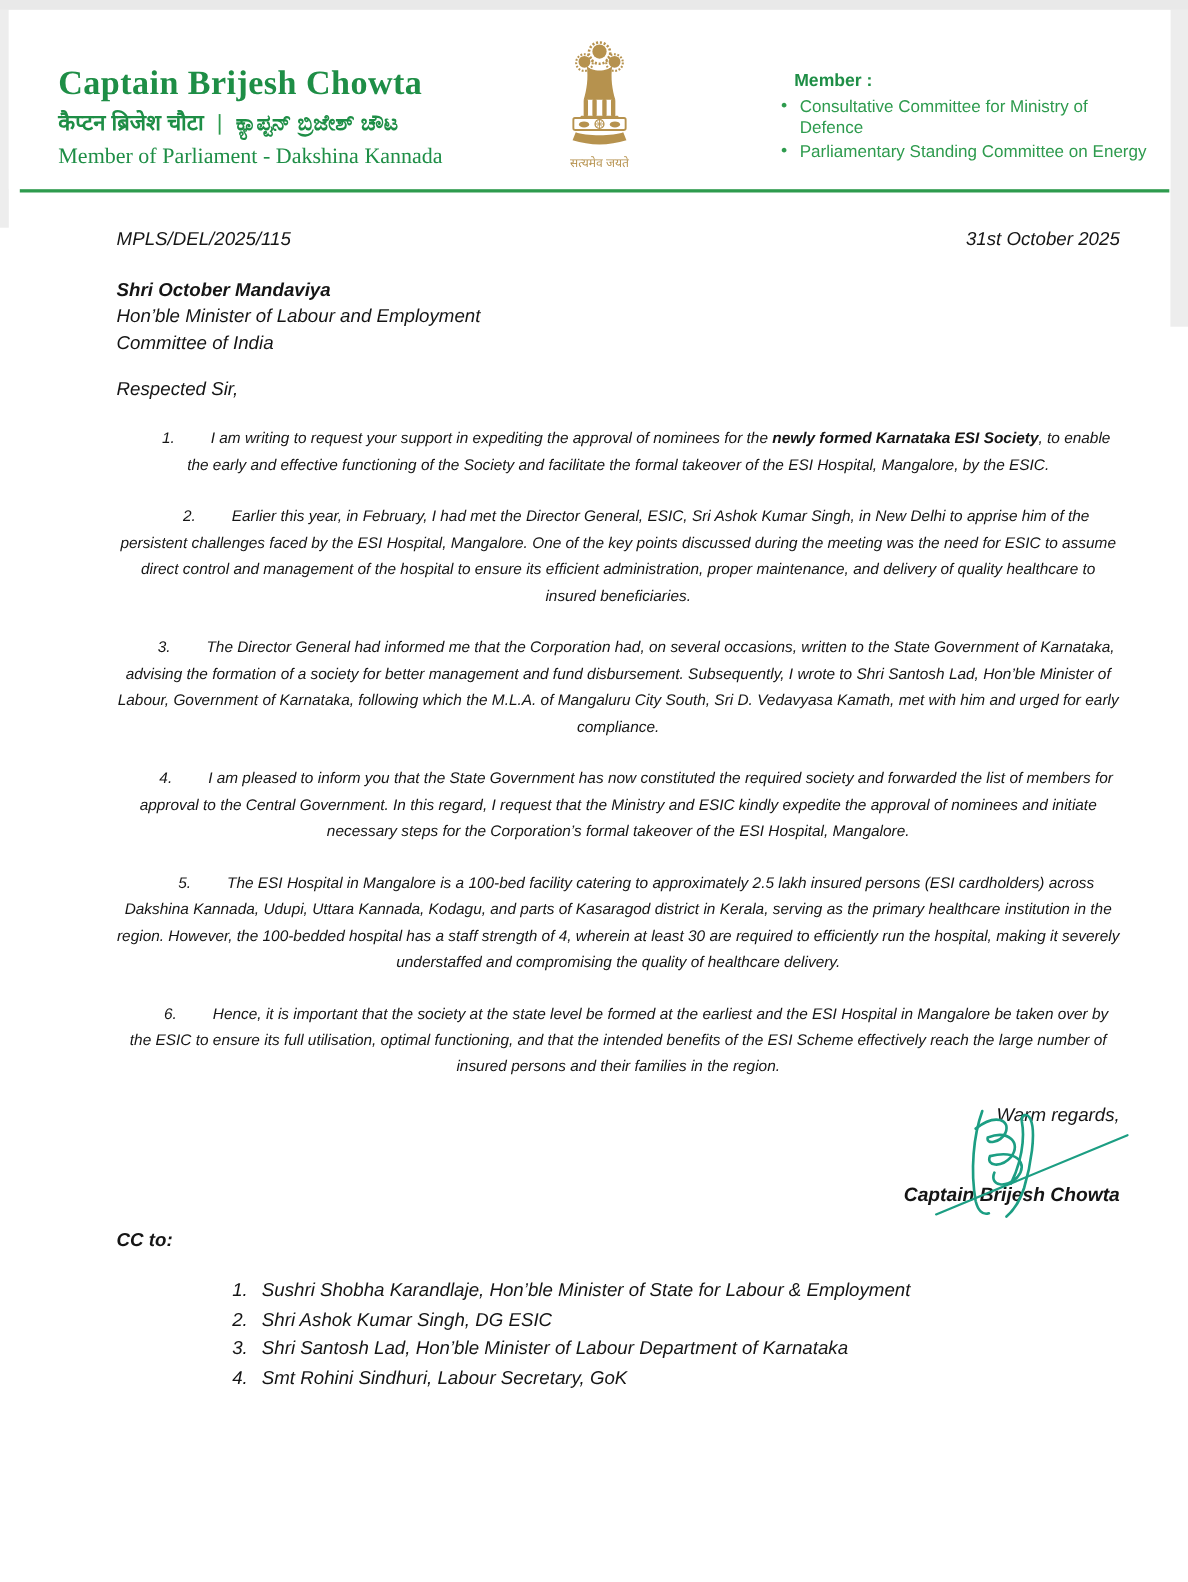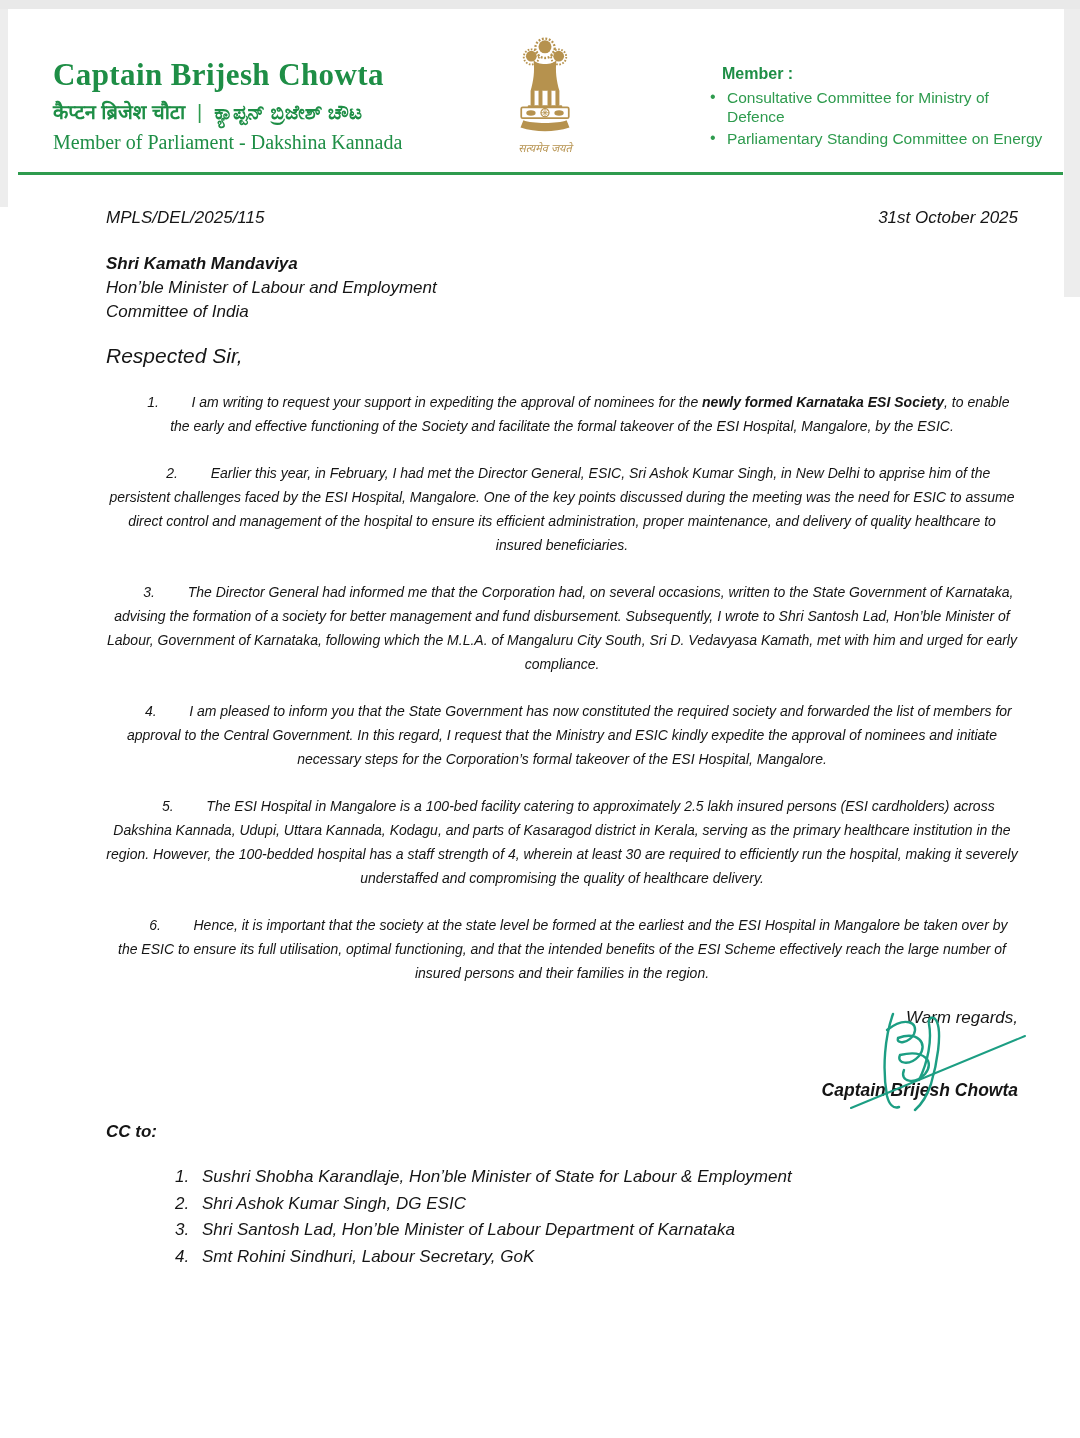--- a/index.html
+++ b/index.html
@@ -21,50 +21,50 @@
     font-size:31px;color:#1e8e46;letter-spacing:.4px;line-height:1.05;
   }
   .lh-vernacular{margin-top:8px;font-weight:700;font-size:20px;color:#1e8e46;line-height:1.2;}
   .lh-vernacular .sep{margin:0 12px;font-weight:400;color:#2e9b4e;}
   .lh-role{
     margin-top:7px;font-family:"Liberation Serif","DejaVu Serif",serif;
     font-size:20px;color:#1e8e46;
   }
   .emblem{position:absolute;left:487px;top:22px;width:100px;text-align:center;}
   .emblem svg{width:72px;height:108px;display:block;margin:0 auto;}
-  .emblem-caption{font-size:11px;color:#b6924e;margin-top:1px;white-space:nowrap;font-style:italic;}
+  .emblem-caption{font-size:11px;color:#b6924e;margin-top:1px;white-space:nowrap;}
   .memberships{position:absolute;left:702px;top:56px;width:340px;}
   .member-heading{font-weight:700;font-size:16px;color:#1e8e46;margin:0 0 5px 12px;}
   ul.member-list{margin:0;padding:0;list-style:none;}
   ul.member-list li{
     font-size:15.5px;color:#2e9b4e;margin:2px 0;padding-left:17px;position:relative;line-height:1.25;
   }
   ul.member-list li::before{content:"\2022";position:absolute;left:0;top:-1px;font-size:16px;}
   .rule{position:absolute;top:172px;left:18px;width:1045px;height:3px;background:#2e9b4e;}
 
   
   main{position:absolute;left:106px;top:198px;width:912px;font-style:italic;}
   .meta-row{display:flex;justify-content:space-between;font-size:17px;margin:10px 0 24px 0;}
   .recipient{font-size:17px;line-height:24px;margin-bottom:20px;}
   .r-name{font-weight:700;}
   .subject{text-align:center;font-weight:700;font-size:17px;line-height:27px;margin-bottom:18px;}
   .subject div{text-decoration:underline;}
-  .salutation{font-size:21px;margin-bottom:22px;}
+  .salutation{font-size:17px;margin-bottom:22px;}
   .para{font-size:14px;line-height:24px;margin-bottom:23px;text-align:center;}
   .pnum{display:inline-block;width:77px;}
   .b{font-weight:700;}
 
   .closing{position:relative;text-align:right;height:92px;margin:16px 0 22px 0;}
   .regards{font-size:17px;}
   .signatory{font-weight:700;font-size:17.5px;margin-top:52px;}
   svg.signature{position:absolute;right:-12px;top:0;width:185px;height:106px;pointer-events:none;}
 
   .cc-label{font-weight:700;font-size:17px;}
   ol.cc-list{margin:22px 0 0 0;padding-left:88px;font-size:17px;line-height:26.5px;}
-  ol.cc-list li{padding-left:8px;}
+  ol.cc-list li{padding-left:8px;margin-left:36px;}
 </style>
 </head>
 <body>
 
 <div class="edge-top"></div>
 <div class="edge-left"></div>
 <div class="edge-right"></div>
 
 <header class="letterhead">
   <div class="lh-left">
@@ -113,21 +113,21 @@
 </header>
 <div class="rule"></div>
 
 <main>
   <div class="meta-row">
     <span>MPLS/DEL/2025/115</span>
     <span>31st October 2025</span>
   </div>
 
   <div class="recipient">
-    <div class="r-name">Shri Kamath Mandaviya</div>
+    <div class="r-name">Shri October Mandaviya</div>
     <div>Hon’ble Minister of Labour and Employment</div>
     <div>Committee of India</div>
   </div>
 
 
   <div class="salutation">Respected Sir,</div>
 
   <div id="paragraphs">
       <div class="para"><span class="pnum">1.</span><span>I am writing to request your support in expediting the approval of nominees for the </span><span class="b">newly formed Karnataka ESI Society</span><span>, to enable the early and effective functioning of the Society and facilitate the formal takeover of the ESI Hospital, Mangalore, by the ESIC.</span></div>
       <div class="para"><span class="pnum">2.</span><span>Earlier this year, in February, I had met the Director General, ESIC, Sri Ashok Kumar Singh, in New Delhi to apprise him of the persistent challenges faced by the ESI Hospital, Mangalore. One of the key points discussed during the meeting was the need for ESIC to assume direct control and management of the hospital to ensure its efficient administration, proper maintenance, and delivery of quality healthcare to insured beneficiaries.</span></div>

